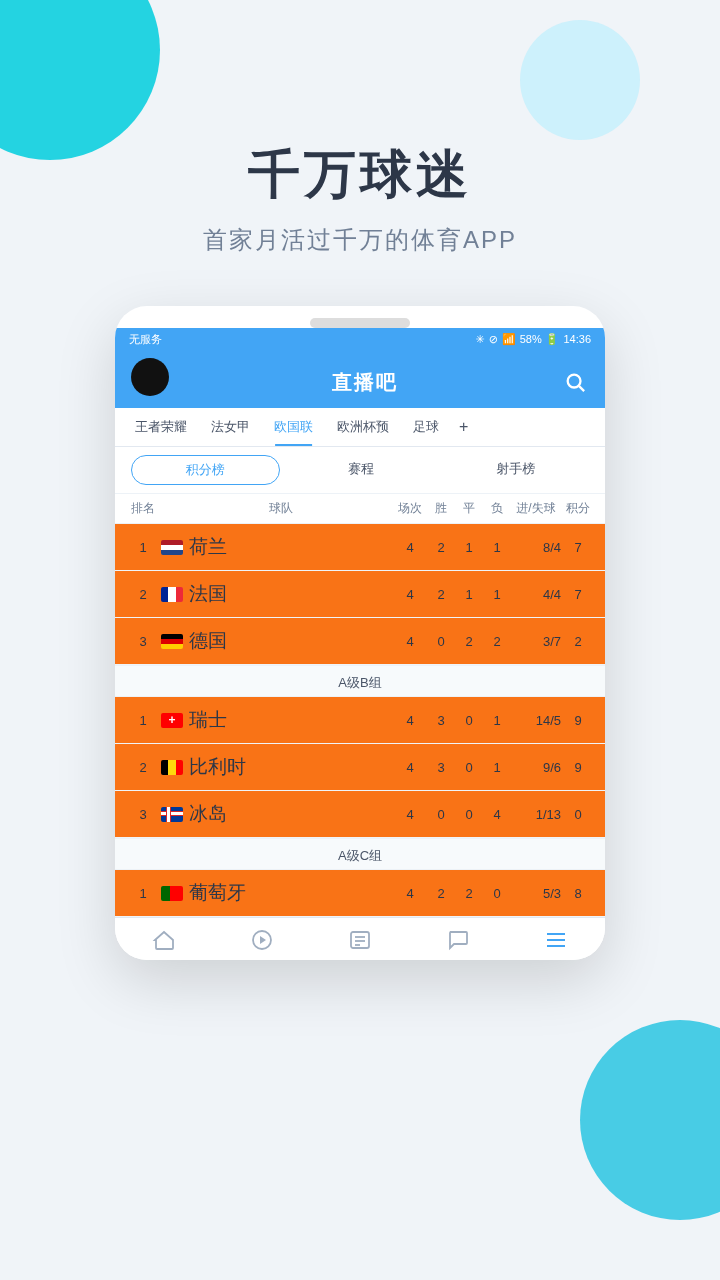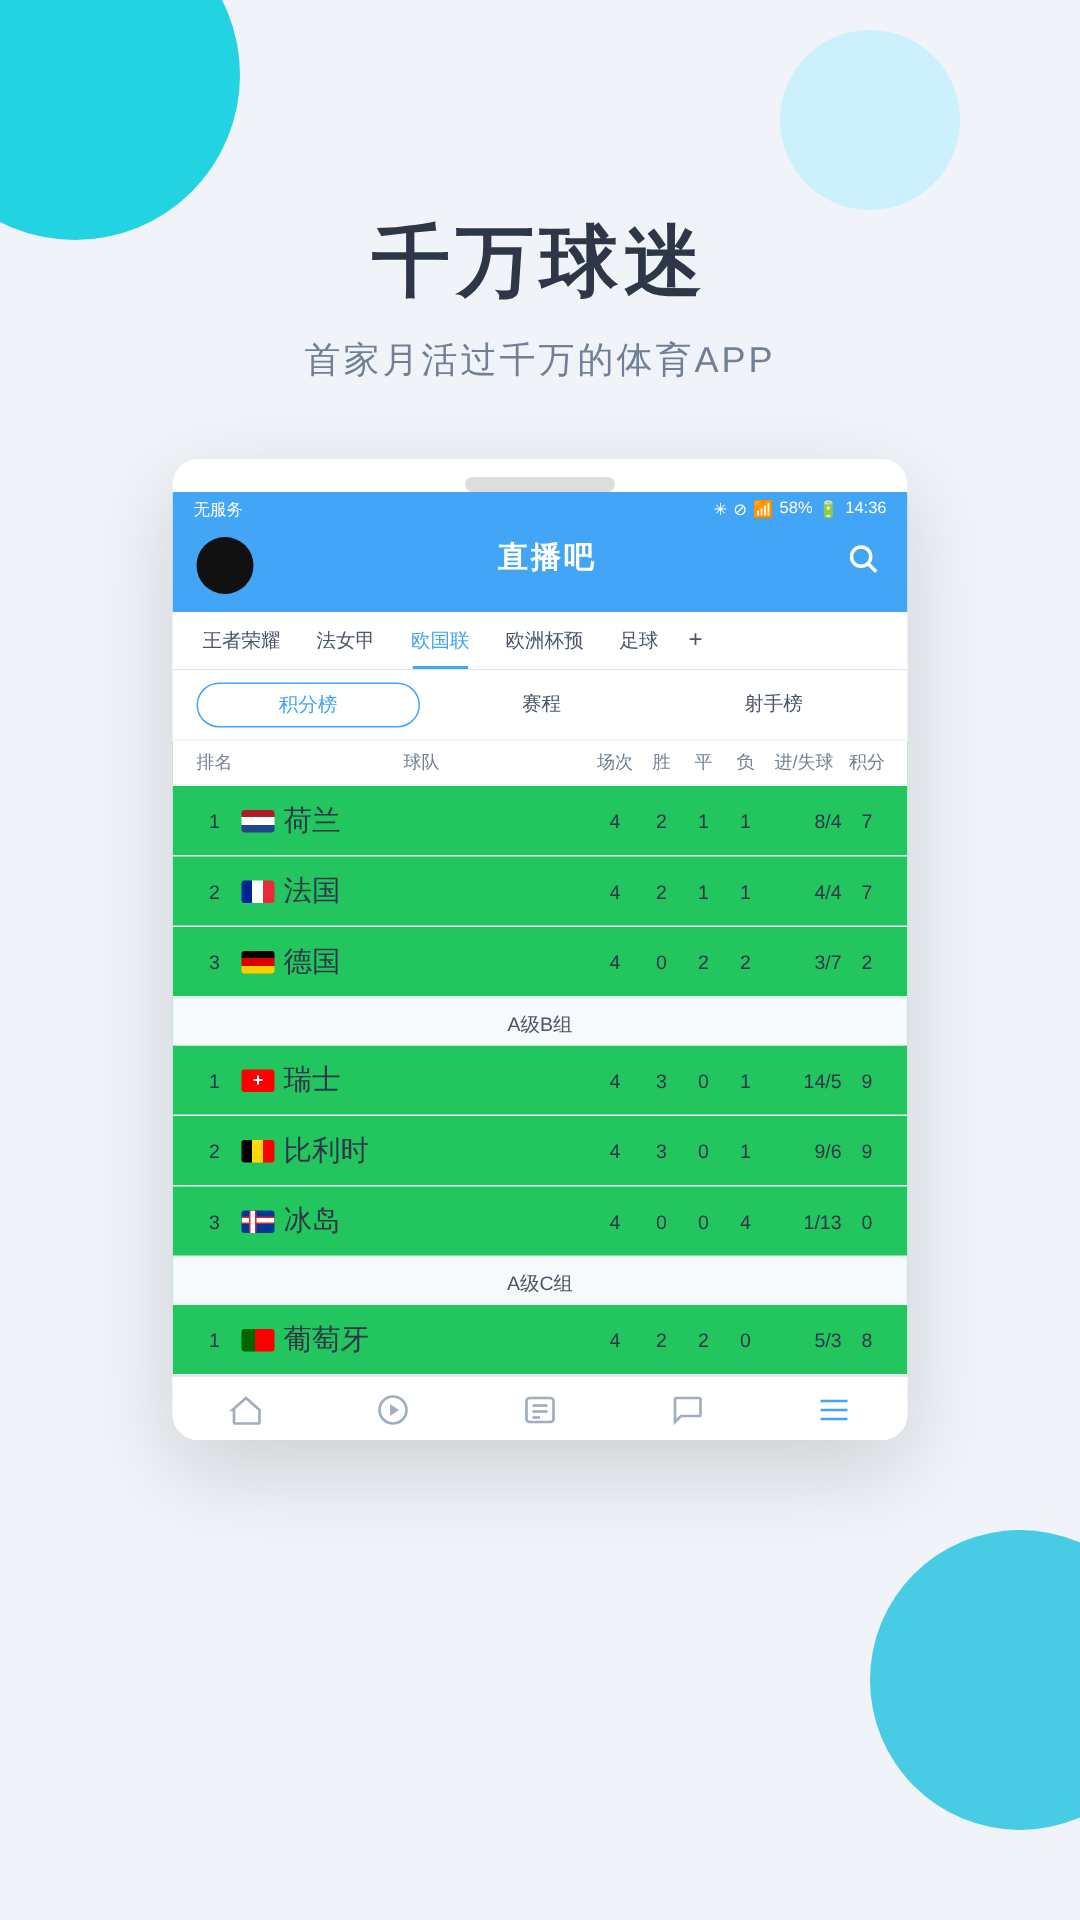--- a/index.html
+++ b/index.html
@@ -71,21 +71,21 @@
     .phone-wrapper {
       position: relative;
       z-index: 2;
       display: flex;
       justify-content: center;
       margin-top: 50px;
     }
     .phone {
       width: 490px;
       background: #fff;
-      border-radius: 17px;
+      border-radius: 32px;
       box-shadow: 0 20px 60px rgba(0,0,0,0.15);
       overflow: hidden;
       position: relative;
     }
     .phone-notch {
       width: 100px;
       height: 10px;
       background: #ddd;
       border-radius: 5px;
       margin: 12px auto 0;
@@ -102,21 +102,21 @@
       padding: 4px 14px;
       height: 22px;
     }
     .status-left { font-size: 11px; }
     .status-right { display: flex; align-items: center; gap: 4px; font-size: 11px; }
 
     
     .app-header {
       background: #42a5f5;
       display: flex;
-      align-items: flex-start;
+      align-items: flex-end;
       justify-content: space-between;
       padding: 8px 16px 12px;
     }
     .app-logo {
       width: 38px;
       height: 38px;
       background: #111;
       border-radius: 50%;
     }
     .app-title {
@@ -196,21 +196,21 @@
       cursor: pointer;
       border-radius: 20px;
     }
     .sub-tab.active {
       color: #42a5f5;
       border: 1.5px solid #42a5f5;
     }
 
     
     .table-container {
-      background: #22c55e;
+      background: #f97316;
       overflow: hidden;
     }
     .table-header-row {
       display: flex;
       padding: 6px 10px;
       background: #fff;
       border-bottom: 1px solid #edf2f7;
     }
     .th {
       font-size: 12px;

